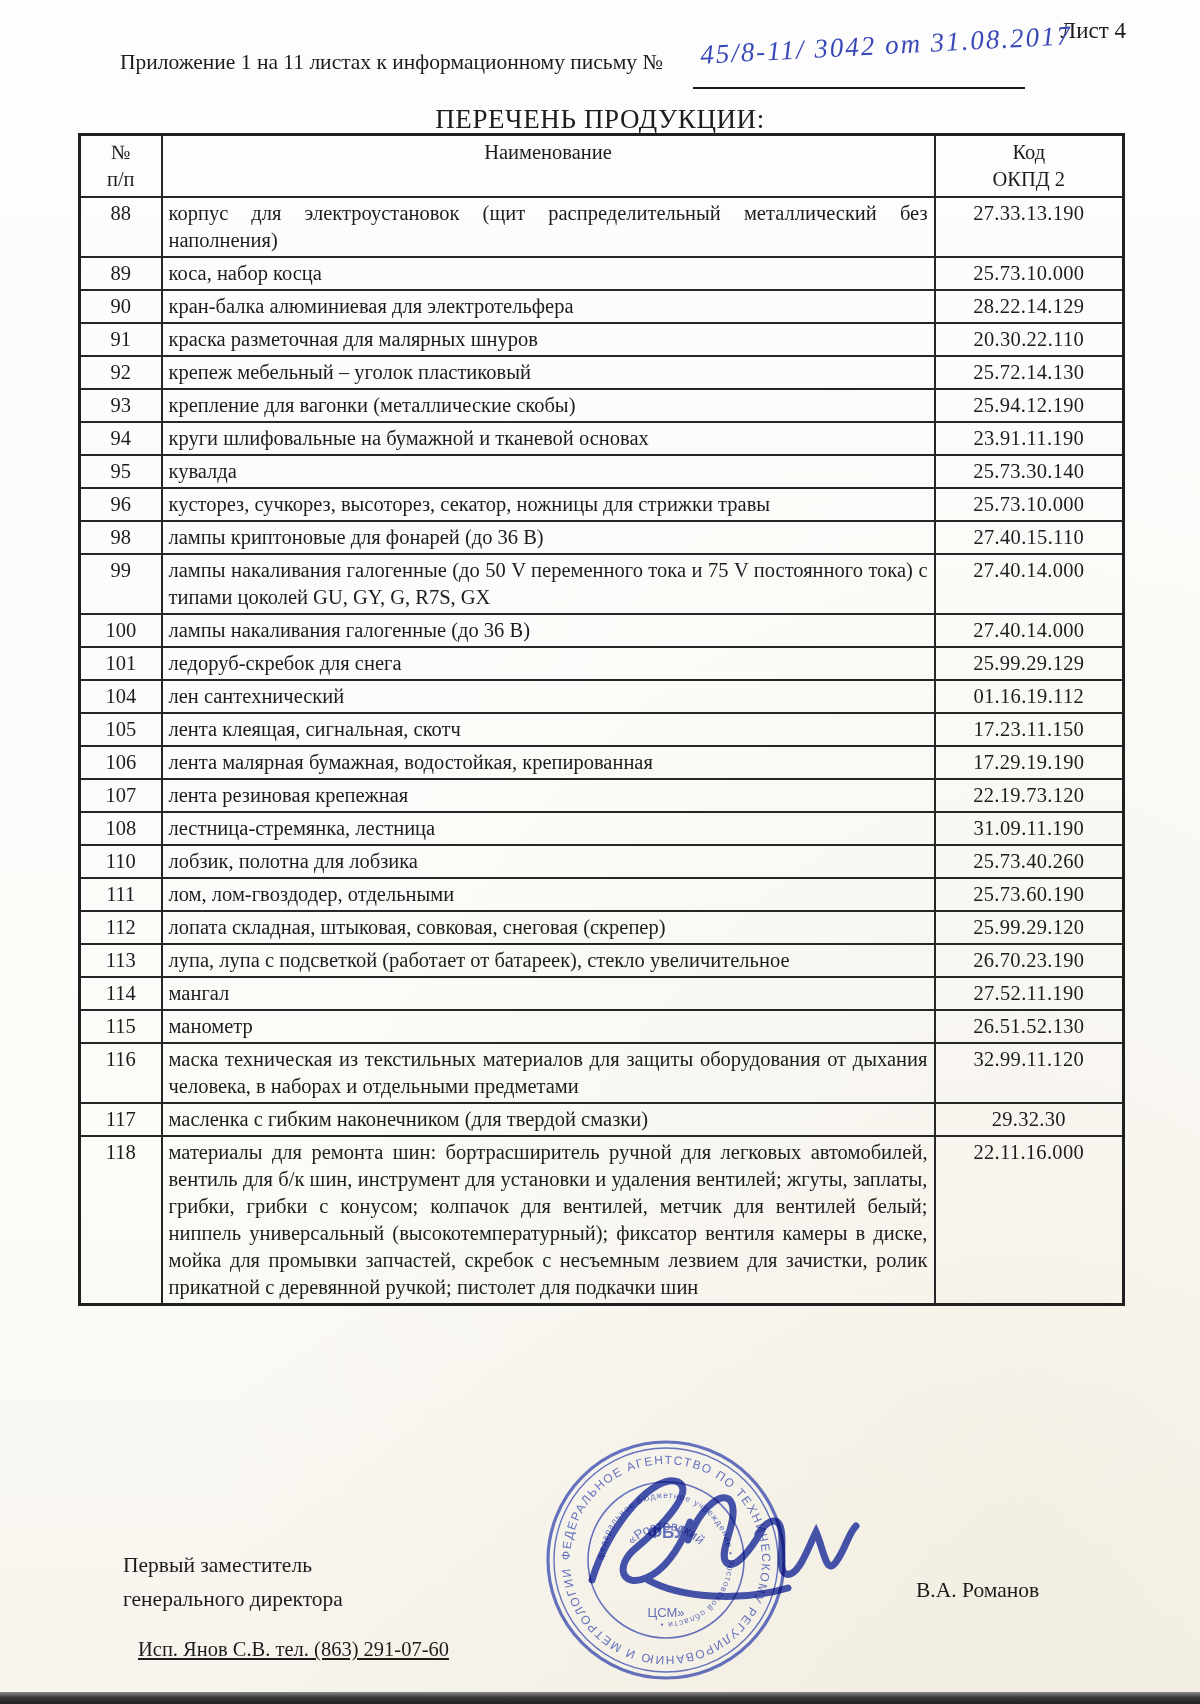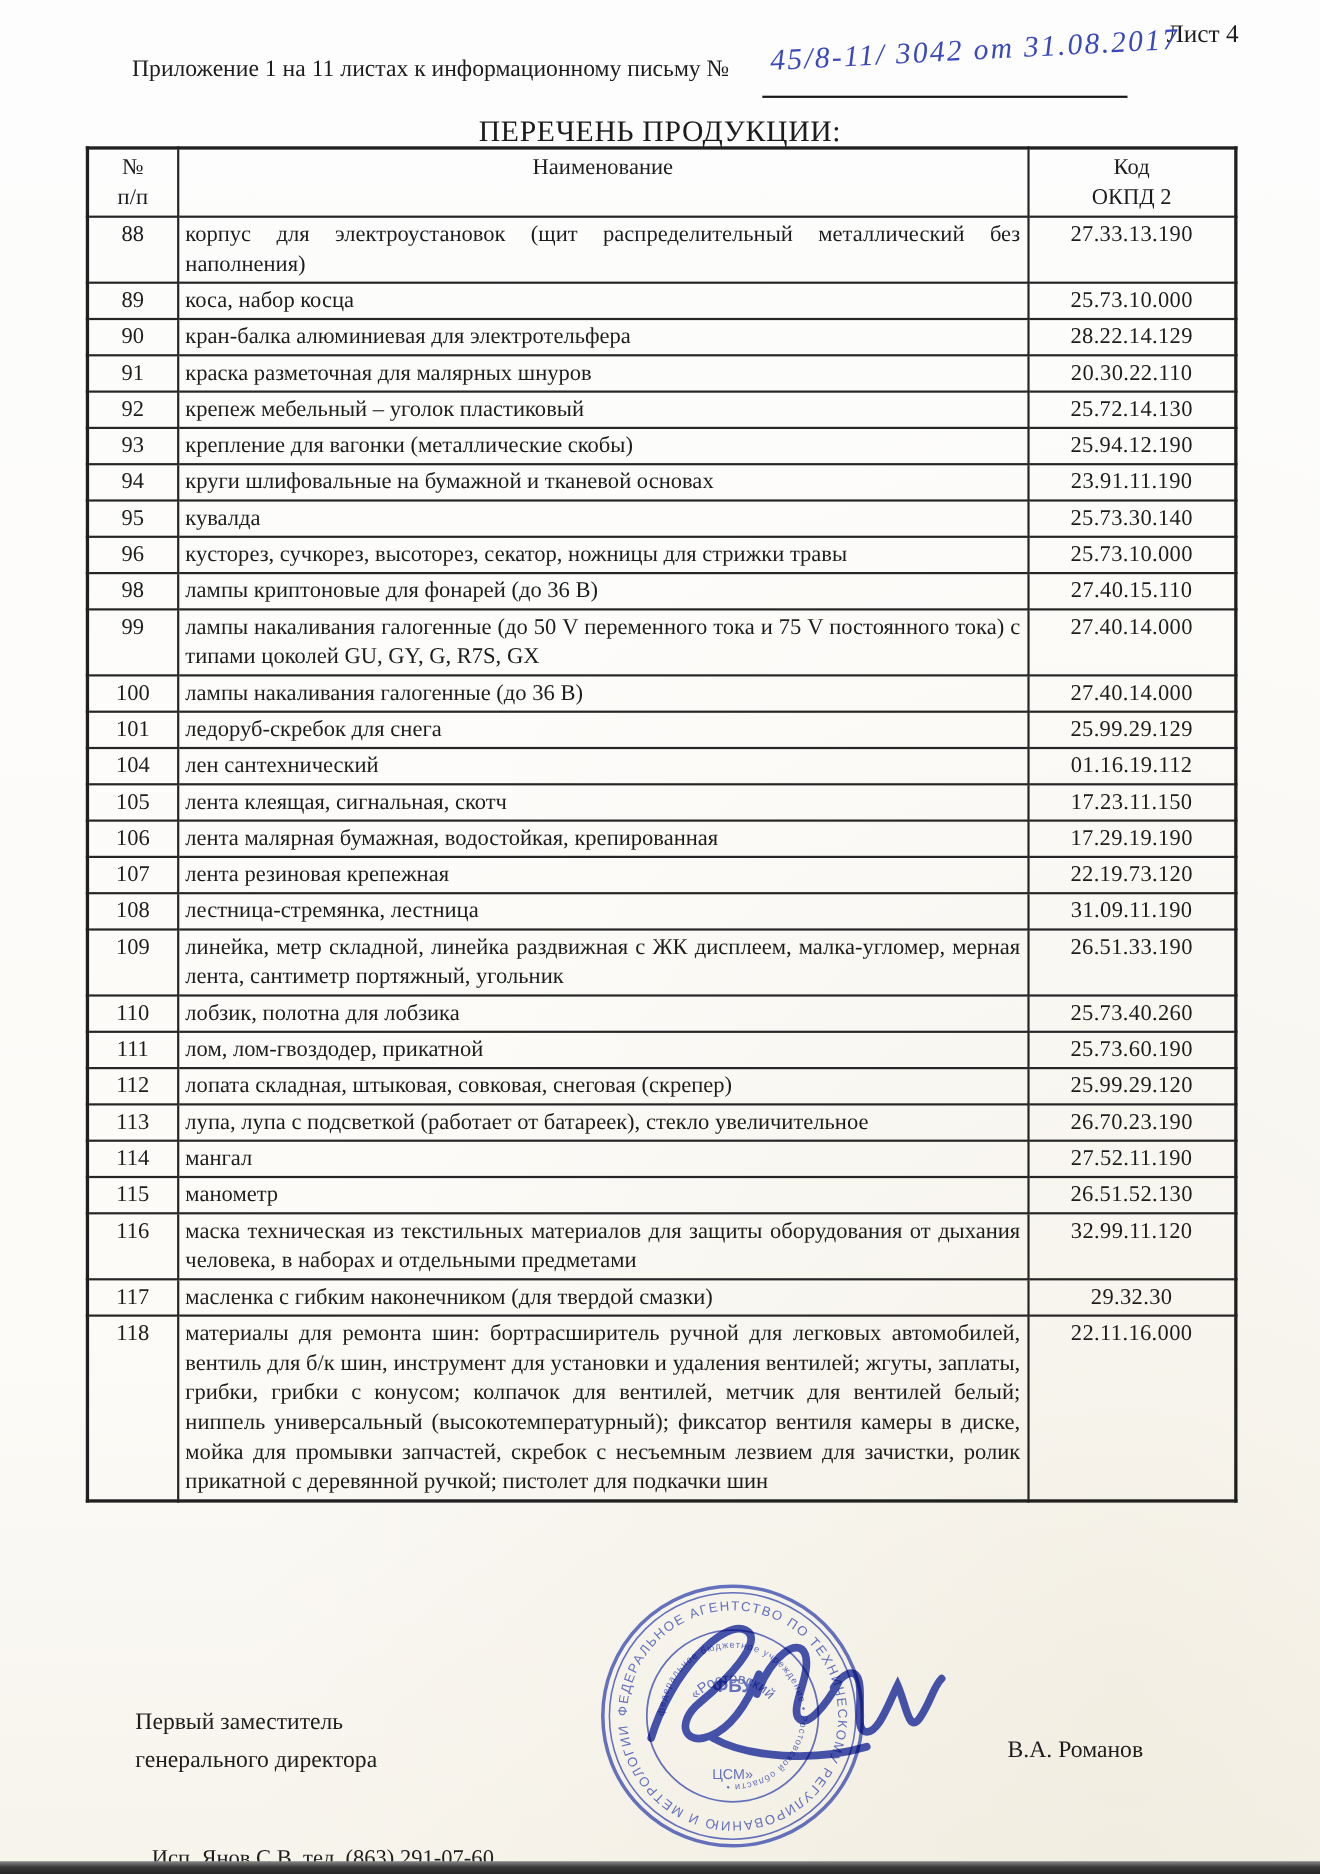--- a/index.html
+++ b/index.html
@@ -74,22 +74,23 @@
   .footer-position{
     position:absolute;left:123px;top:1548px;
     font-size:21.5px;line-height:34px;
     white-space:pre-line;
   }
   .signer-name{
     position:absolute;left:916px;top:1578px;
     font-size:21.5px;
   }
   .executor-line{
-    position:absolute;left:138px;top:1678px;
+    position:absolute;left:138px;top:1638px;
     font-size:20.5px;
+    text-decoration:underline;
   }
   .stamp-wrap{
     position:absolute;left:538px;top:1432px;width:256px;height:256px;
     mix-blend-mode:multiply;
     opacity:0.85;
   }
   .signature-wrap{
     position:absolute;left:540px;top:1430px;width:360px;height:230px;
     mix-blend-mode:multiply;
   }
@@ -211,32 +212,27 @@
       <td class="cell-num">107</td>
       <td class="cell-name">лента резиновая крепежная</td>
       <td class="cell-code">22.19.73.120</td>
     </tr>
         <tr>
       <td class="cell-num">108</td>
       <td class="cell-name">лестница-стремянка, лестница</td>
       <td class="cell-code">31.09.11.190</td>
     </tr>
         <tr>
-      <td class="cell-num">109</td>
-      <td class="cell-name">линейка, метр складной, линейка раздвижная с ЖК дисплеем, малка-угломер, мерная лента, сантиметр портяжный, угольник</td>
-      <td class="cell-code">26.51.33.190</td>
-    </tr>
-        <tr>
       <td class="cell-num">110</td>
       <td class="cell-name">лобзик, полотна для лобзика</td>
       <td class="cell-code">25.73.40.260</td>
     </tr>
         <tr>
       <td class="cell-num">111</td>
-      <td class="cell-name">лом, лом-гвоздодер, прикатной</td>
+      <td class="cell-name">лом, лом-гвоздодер, отдельными</td>
       <td class="cell-code">25.73.60.190</td>
     </tr>
         <tr>
       <td class="cell-num">112</td>
       <td class="cell-name">лопата складная, штыковая, совковая, снеговая (скрепер)</td>
       <td class="cell-code">25.99.29.120</td>
     </tr>
         <tr>
       <td class="cell-num">113</td>
       <td class="cell-name">лупа, лупа с подсветкой (работает от батареек), стекло увеличительное</td>

